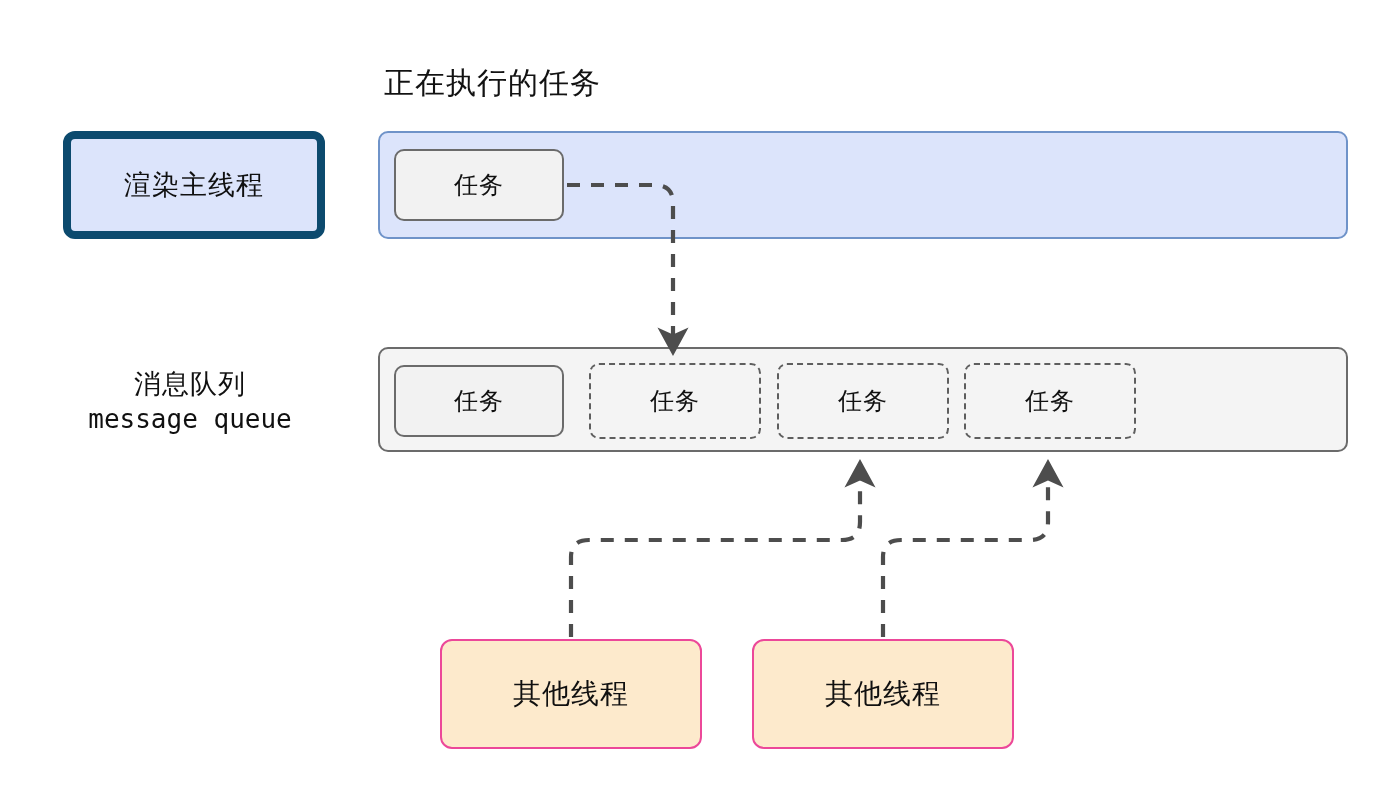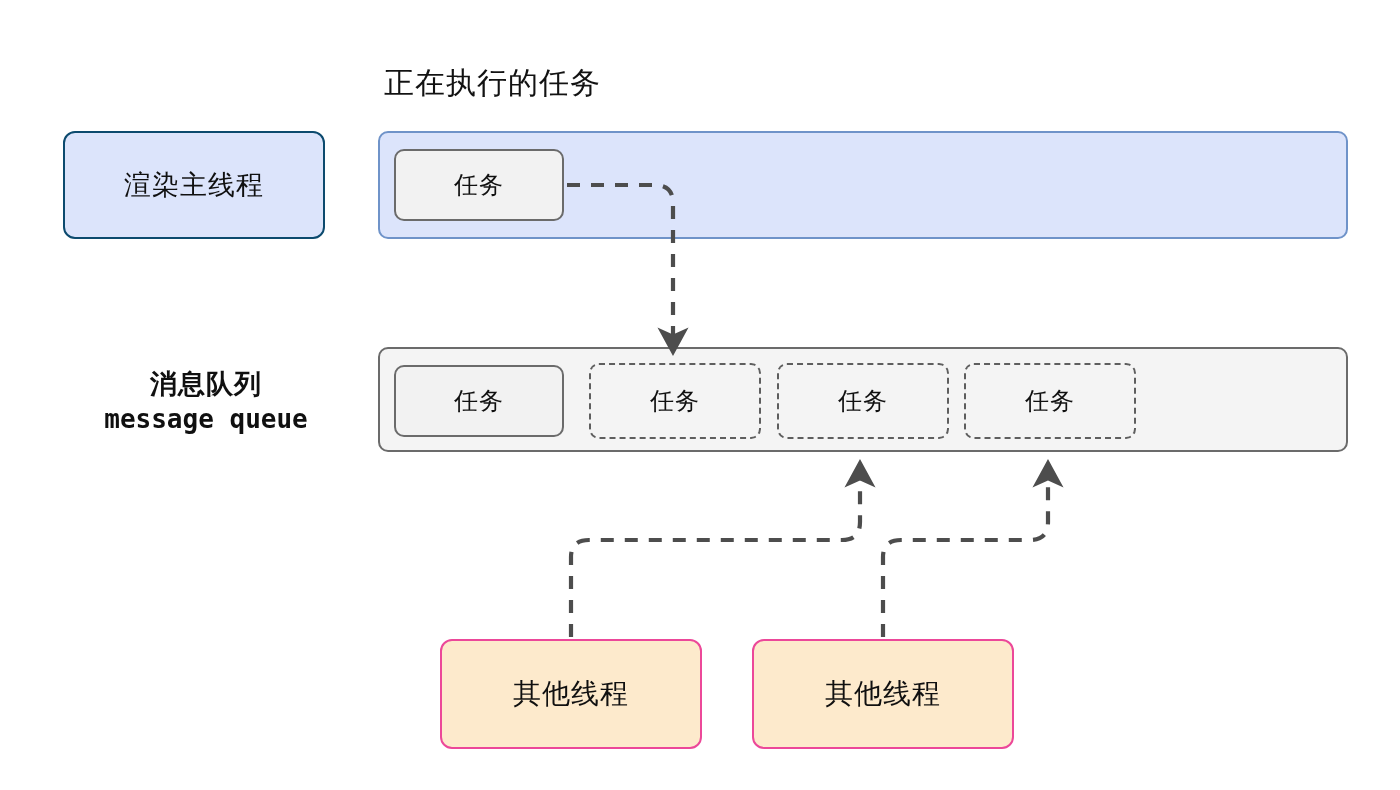--- a/index.html
+++ b/index.html
@@ -47,38 +47,37 @@
 
   
   .thread-chip {
     position: absolute;
     left: 63px;
     top: 131px;
     width: 262px;
     height: 108px;
     box-sizing: border-box;
     background: #dce4fb;
-    border: 2px solid #0c4a6e;
+    border: 8px solid #0c4a6e;
     border-radius: 12px;
     display: flex;
     align-items: center;
     justify-content: center;
     font-size: 27px;
     color: #101010;
     letter-spacing: 1px;
     z-index: 4;
   }
   .queue-caption {
     position: absolute;
-    left: 52px;
+    left: 36px;
     top: 366px;
     width: 308px;
     text-align: center;
     z-index: 4;
-    font-weight: bold;
   }
   .queue-caption .cn {
     display: block;
     font-size: 27px;
     color: #101010;
     letter-spacing: 1px;
     line-height: 1.35;
   }
   .queue-caption .en {
     display: block;

